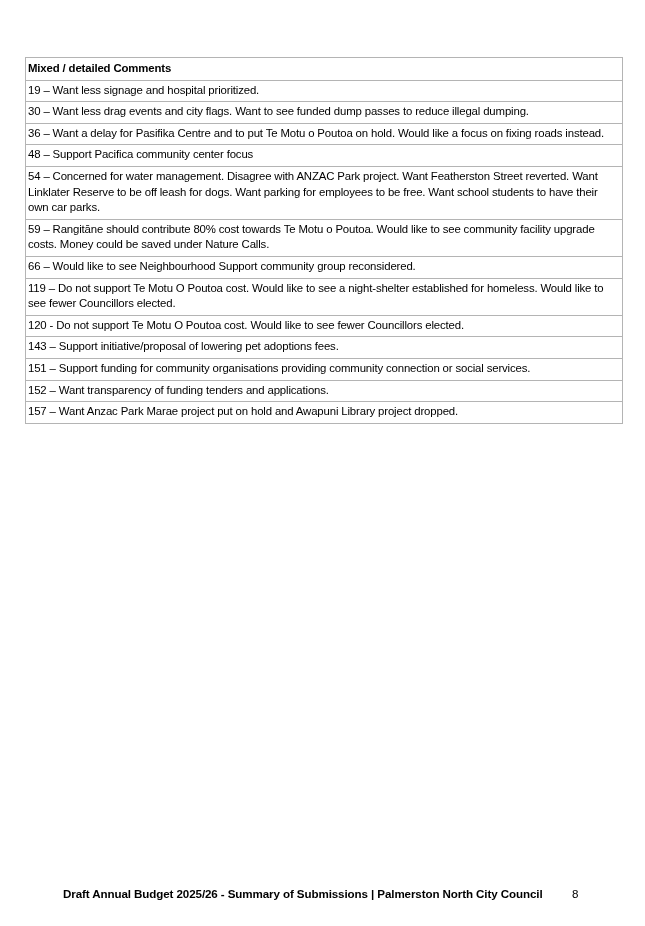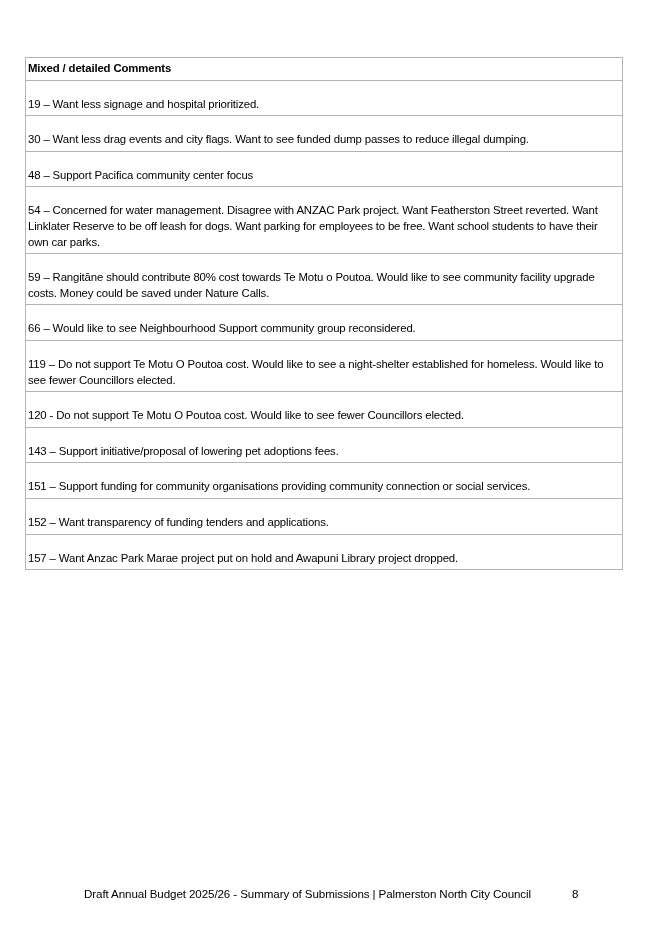--- a/index.html
+++ b/index.html
@@ -26,38 +26,39 @@
       left: 25px;
       top: 57px;
       width: 598px;
       border-collapse: collapse;
       font-size: 11.4px;
       line-height: 15.6px;
       letter-spacing: -0.15px;
     }
     table.comments td {
       border: 1px solid #b4b4b4;
-      padding: 16px 1px 3px 2px;
+      padding: 2px 1px 3px 2px;
       vertical-align: top;
       text-align: left;
     }
     table.comments th {
       border: 1px solid #b4b4b4;
       padding: 3px 1px 3px 2px;
       font-weight: bold;
       text-align: left;
       vertical-align: top;
     }
     .footer {
       position: absolute;
-      left: 84px;
+      left: 63px;
       top: 887px;
       font-size: 11.6px;
       letter-spacing: -0.1px;
       white-space: nowrap;
+      font-weight: bold;
     }
     .page-number {
       position: absolute;
       left: 572px;
       top: 887px;
       font-size: 11.6px;
     }
   </style>
 </head>
 <body>
@@ -68,20 +69,23 @@
       <tr>
         <th>Mixed / detailed Comments</th>
       </tr>
     </thead>
     <tbody>
       <tr>
           <td>19 – Want less signage and hospital prioritized.</td>
         </tr>
       <tr>
           <td>30 – Want less drag events and city flags. Want to see funded dump passes to reduce illegal dumping.</td>
+        </tr>
+      <tr>
+          <td>36 – Want a delay for Pasifika Centre and to put Te Motu o Poutoa on hold. Would like a focus on fixing roads instead.</td>
         </tr>
       <tr>
           <td>48 – Support Pacifica community center focus</td>
         </tr>
       <tr>
           <td>54 – Concerned for water management. Disagree with ANZAC Park project. Want Featherston Street reverted. Want Linklater Reserve to be off leash for dogs. Want parking for employees to be free. Want school students to have their own car parks.</td>
         </tr>
       <tr>
           <td>59 – Rangitāne should contribute 80% cost towards Te Motu o Poutoa. Would like to see community facility upgrade costs. Money could be saved under Nature Calls.</td>
         </tr>

